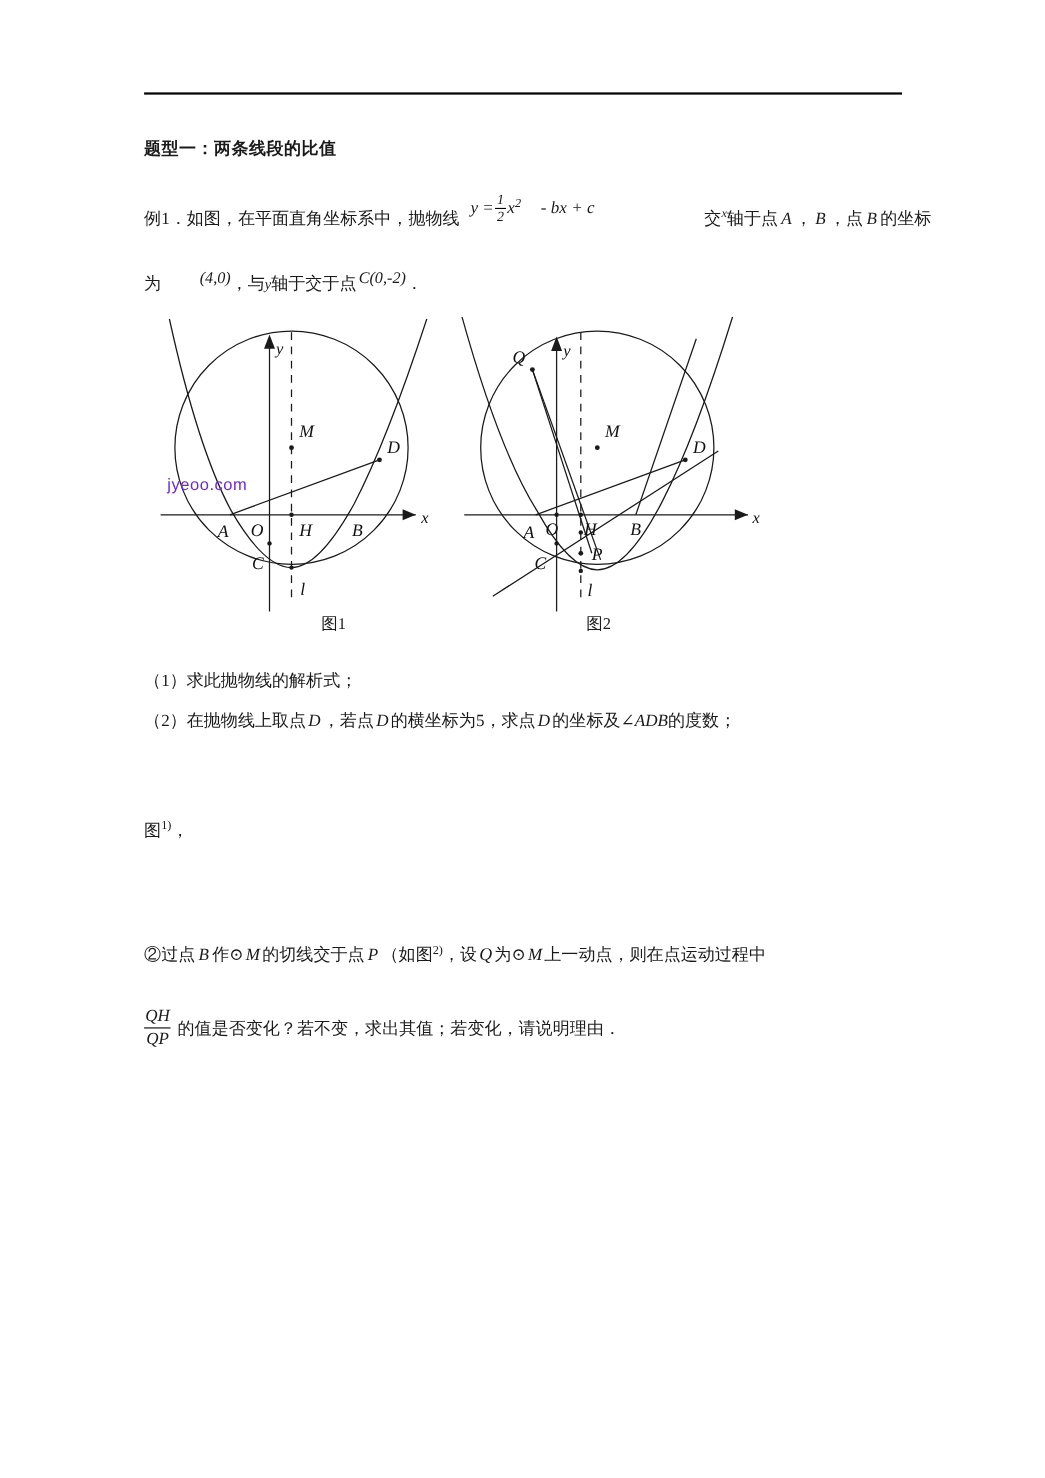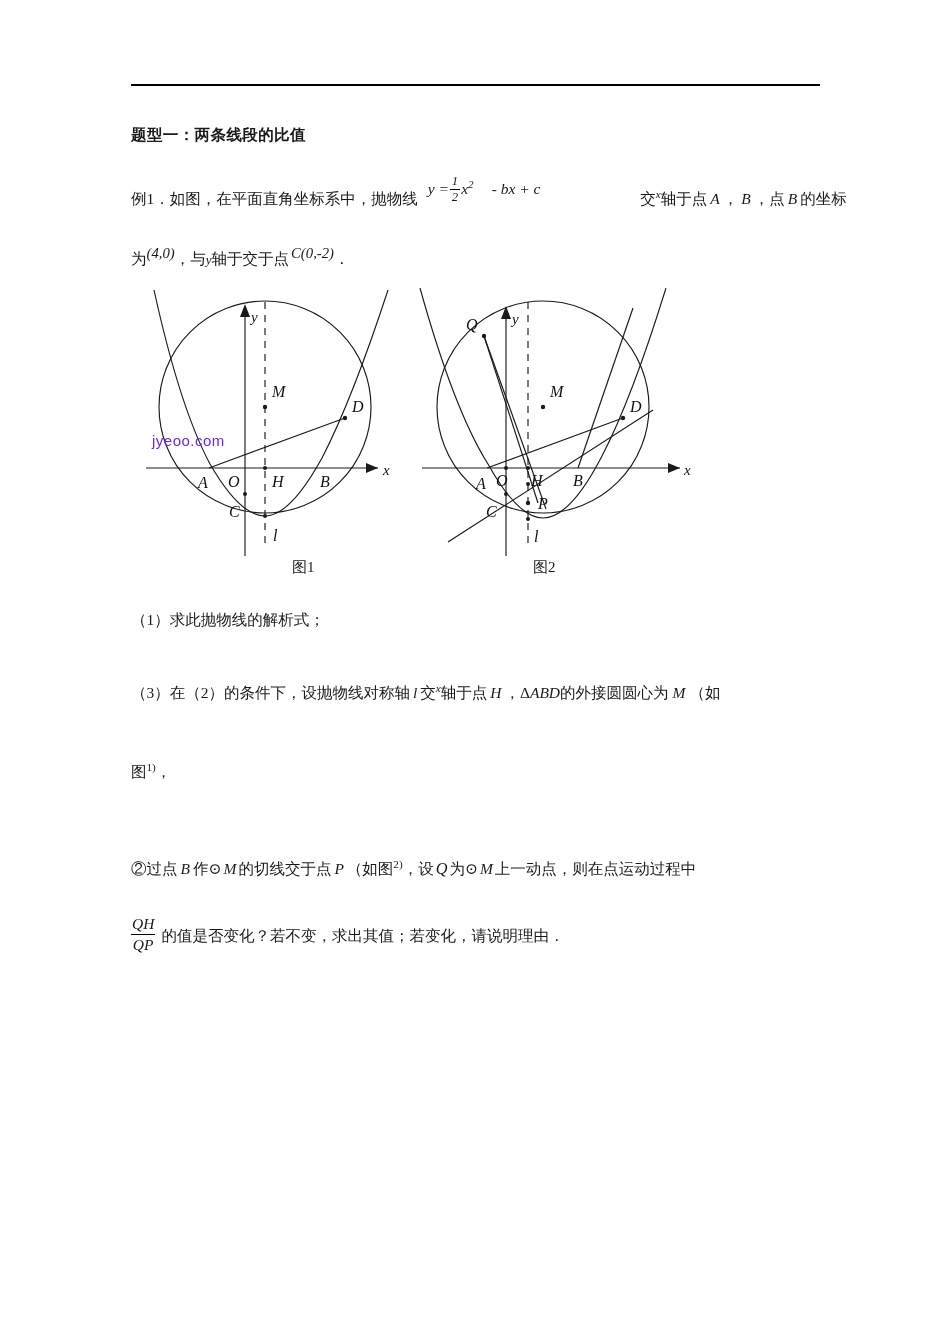--- a/index.html
+++ b/index.html
@@ -121,21 +121,21 @@
 
   <div class="heading">题型一：两条线段的比值</div>
 
   <div class="para" style="left:131px; top:185px;">
     <span>例1．如图，在平面直角坐标系中，抛物线</span><span class="eq" style="position:relative; margin-left:6px; top:-10px;">
       <span>y =</span><span class="frac"><span class="num">1</span><span class="den">2</span></span><span>x</span><span class="supn">2</span><span style="margin-left:18px;">- bx + c</span>
     </span><span style="margin-left:96px;">交</span><span class="sup">x</span><span>轴于点</span><span class="mi" style="margin:0 3px;">A</span><span>，</span><span class="mi" style="margin:0 3px;">B</span><span>，</span><span>点</span><span class="mi" style="margin:0 3px;">B</span><span>的坐标</span>
   </div>
 
   <div class="para" style="left:131px; top:247px;">
-    <span>为</span><span class="mi" style="position:relative; top:-6px; font-size:0.95em;">(4,0)</span><span>，与</span><span class="mi" style="font-size:0.85em;">y</span><span>轴于交于点</span><span class="mi" style="position:relative; top:-6px; font-size:0.95em; margin-left:2px;">C(0,-2)</span><span>．</span>
+    <span>为</span><span class="mi" style="position:relative; top:-6px; font-size:0.95em;margin-left:35px;">(4,0)</span><span>，与</span><span class="mi" style="font-size:0.85em;">y</span><span>轴于交于点</span><span class="mi" style="position:relative; top:-6px; font-size:0.95em; margin-left:2px;">C(0,-2)</span><span>．</span>
   </div>
 
   <div class="figbox" style="left:140px; top:288px; width:270px; height:270px;">
     <svg width="270" height="270" viewBox="0 0 270 270">
       <g fill="none" stroke="#1a1a1a" stroke-width="1.15">
 
         <path d="M 14 2 Q 40 120 70 176 Q 100 228 125 228 Q 150 228 182 170 Q 212 112 248 2"></path>
 
         <circle cx="125" cy="119" r="106"></circle>
 
@@ -222,26 +222,26 @@
       <text x="120" y="221" font-size="16">P</text>
       <text x="116" y="254" font-size="16">l</text>
     </svg>
   </div>
   <div class="figcaption" style="left:533px; top:558px;">图2</div>
 
   <div class="para" style="left:131px; top:608px;">
     <span>（1）求此抛物线的解析式；</span>
   </div>
 
-
-  <div class="para" style="left:131px; top:680px;">
-    <span>（3）在（2）的条件下，设抛物线对称轴</span><span class="mi" style="margin:0 3px;">l</span><span>交</span><span class="sup">x</span><span>轴于点</span><span class="mi" style="margin:0 3px;">H</span><span>，Δ</span><span class="mi">ABD</span><span>的外接圆圆心为</span><span class="mi" style="margin:0 4px;">M</span><span>（如</span>
-  </div>
-
-  <div class="para" style="left:131px; top:743px;margin-top:16px;">
+  <div class="para" style="left:131px; top:644px;">
+    <span>（2）在抛物线上取点</span><span class="mi" style="margin:0 2px;">D</span><span>，若点</span><span class="mi" style="margin:0 2px;">D</span><span>的横坐标为5，求点</span><span class="mi" style="margin:0 2px;">D</span><span>的坐标及∠</span><span class="mi">ADB</span><span>的度数；</span>
+  </div>
+
+
+  <div class="para" style="left:131px; top:743px;">
     <span>图</span><span class="supn">1)</span><span>，</span>
   </div>
 
 
   <div class="para" style="left:131px; top:856px;">
     <span>②过点</span><span class="mi" style="margin:0 3px;">B</span><span>作⊙</span><span class="mi" style="margin:0 2px;">M</span><span>的切线交于点</span><span class="mi" style="margin:0 3px;">P</span><span>（如图</span><span class="supn">2)</span><span>，设</span><span class="mi" style="margin:0 2px; font-size:1.05em;">Q</span><span>为⊙</span><span class="mi" style="margin:0 2px;">M</span><span>上一动点，则在点运动过程中</span>
   </div>
 
   <div class="para" style="left:131px; top:915px;">
     <span class="bigfrac"><span class="num">QH</span><span class="den">QP</span></span><span style="margin-left:6px;">的值是否变化？若不变，求出其值；若变化，请说明理由．</span>

